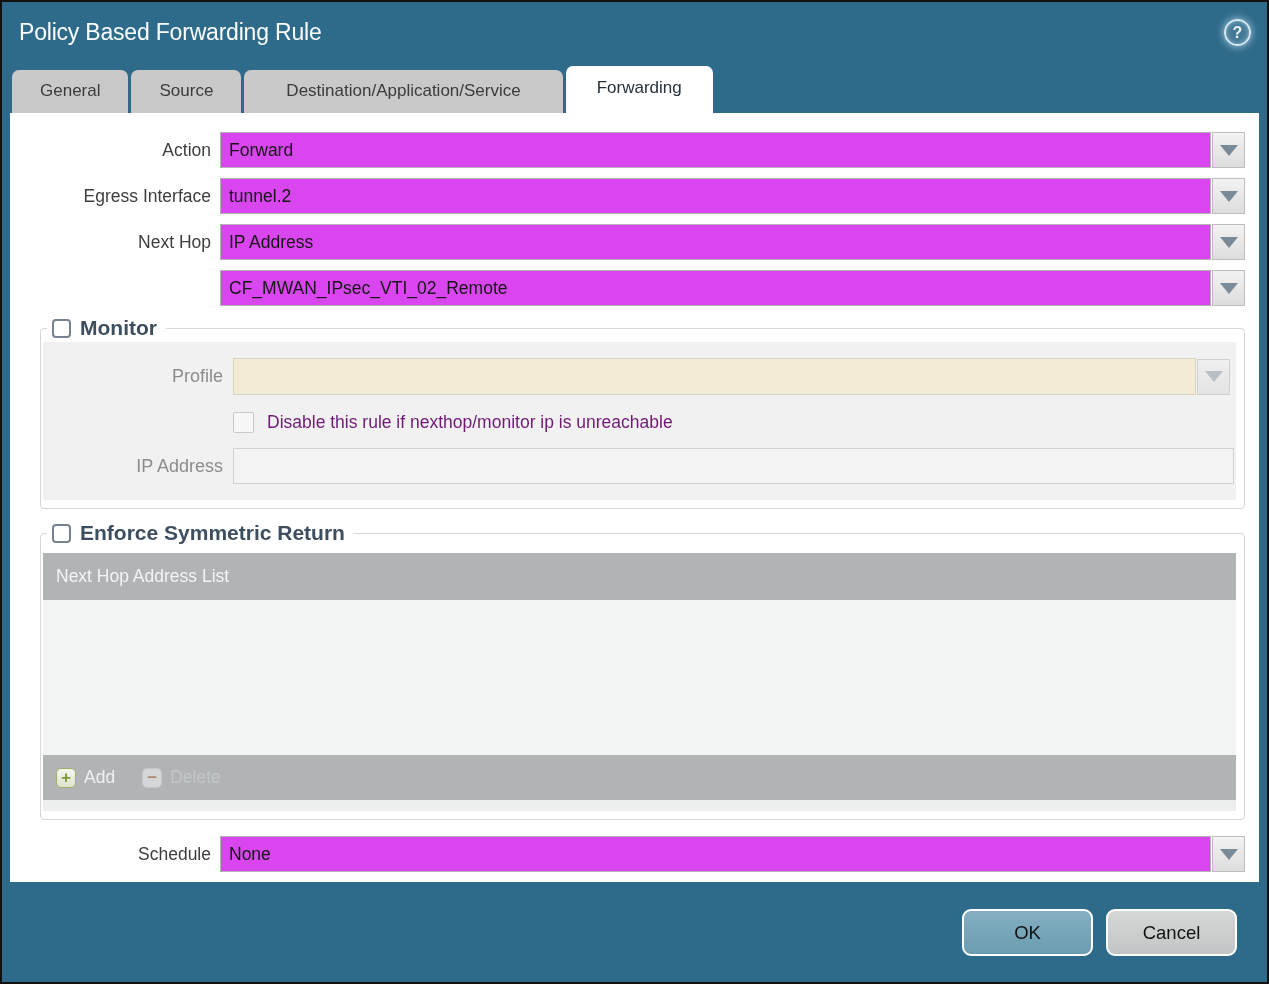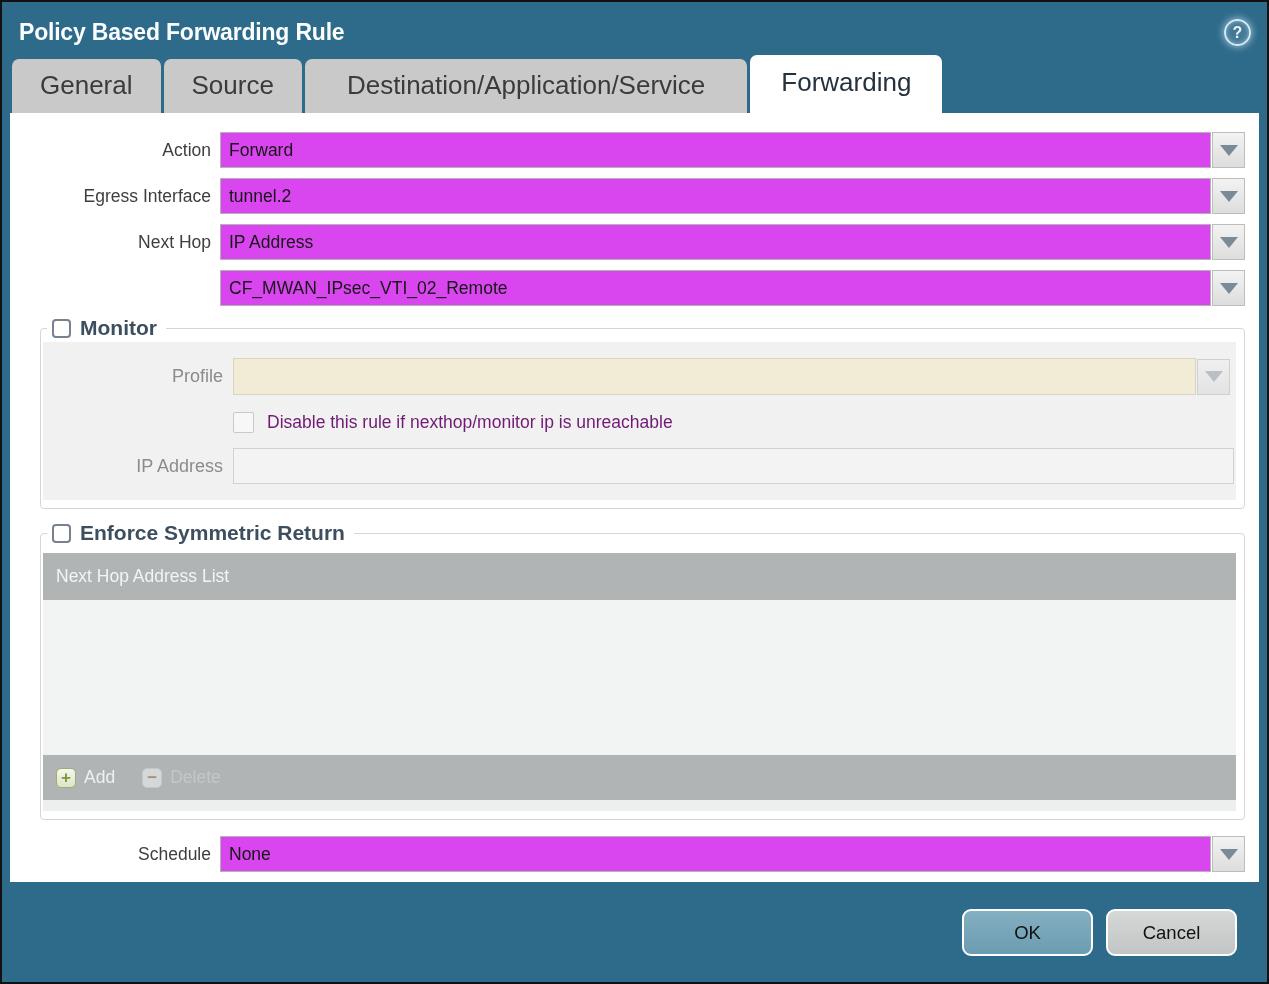--- a/index.html
+++ b/index.html
@@ -14,39 +14,39 @@
     border: 2px solid #121212;
     display: flex; flex-direction: column;
   }
   
   .titlebar {
     height: 61px; flex: 0 0 61px;
     display: flex; align-items: center; justify-content: space-between;
     padding: 0 16px 0 17px;
   }
   .title {
-    color: #fbfdfe; font-size: 23px; letter-spacing: -0.2px; font-weight: 700;
+    color: #fbfdfe; font-size: 23px; letter-spacing: -0.2px; font-weight: 400;
   }
   .help {
     width: 27px; height: 27px; border-radius: 50%;
     border: 2px solid #d4e8f3; color: #eaf4fa;
     background: rgba(255,255,255,0.10);
     box-shadow: 0 0 8px rgba(205,235,252,0.85), inset 0 0 5px rgba(205,235,252,0.55);
     display: flex; align-items: center; justify-content: center;
     font-size: 16px; font-weight: bold; cursor: pointer;
   }
   
   .tabs {
     height: 50px; flex: 0 0 50px;
     display: flex; align-items: flex-end; gap: 3px;
     padding-left: 10px;
   }
   .tab {
     background: #c9c9c9; color: #3b3b3b;
-    font-size: 26px; padding: 11px 28px 12px 28px;
+    font-size: 17px; padding: 11px 28px 12px 28px;
     border-radius: 7px 7px 0 0; cursor: pointer; white-space: nowrap;
   }
   .tab.wide { padding: 11px 42px 12px 42px; }
   .tab.active {
     background: #ffffff; color: #25323e;
     padding: 12px 31px 15px 31px;
   }
   
   .panel {
     margin: 0 8px; background: #fff; height: 769px; flex: 0 0 769px;

